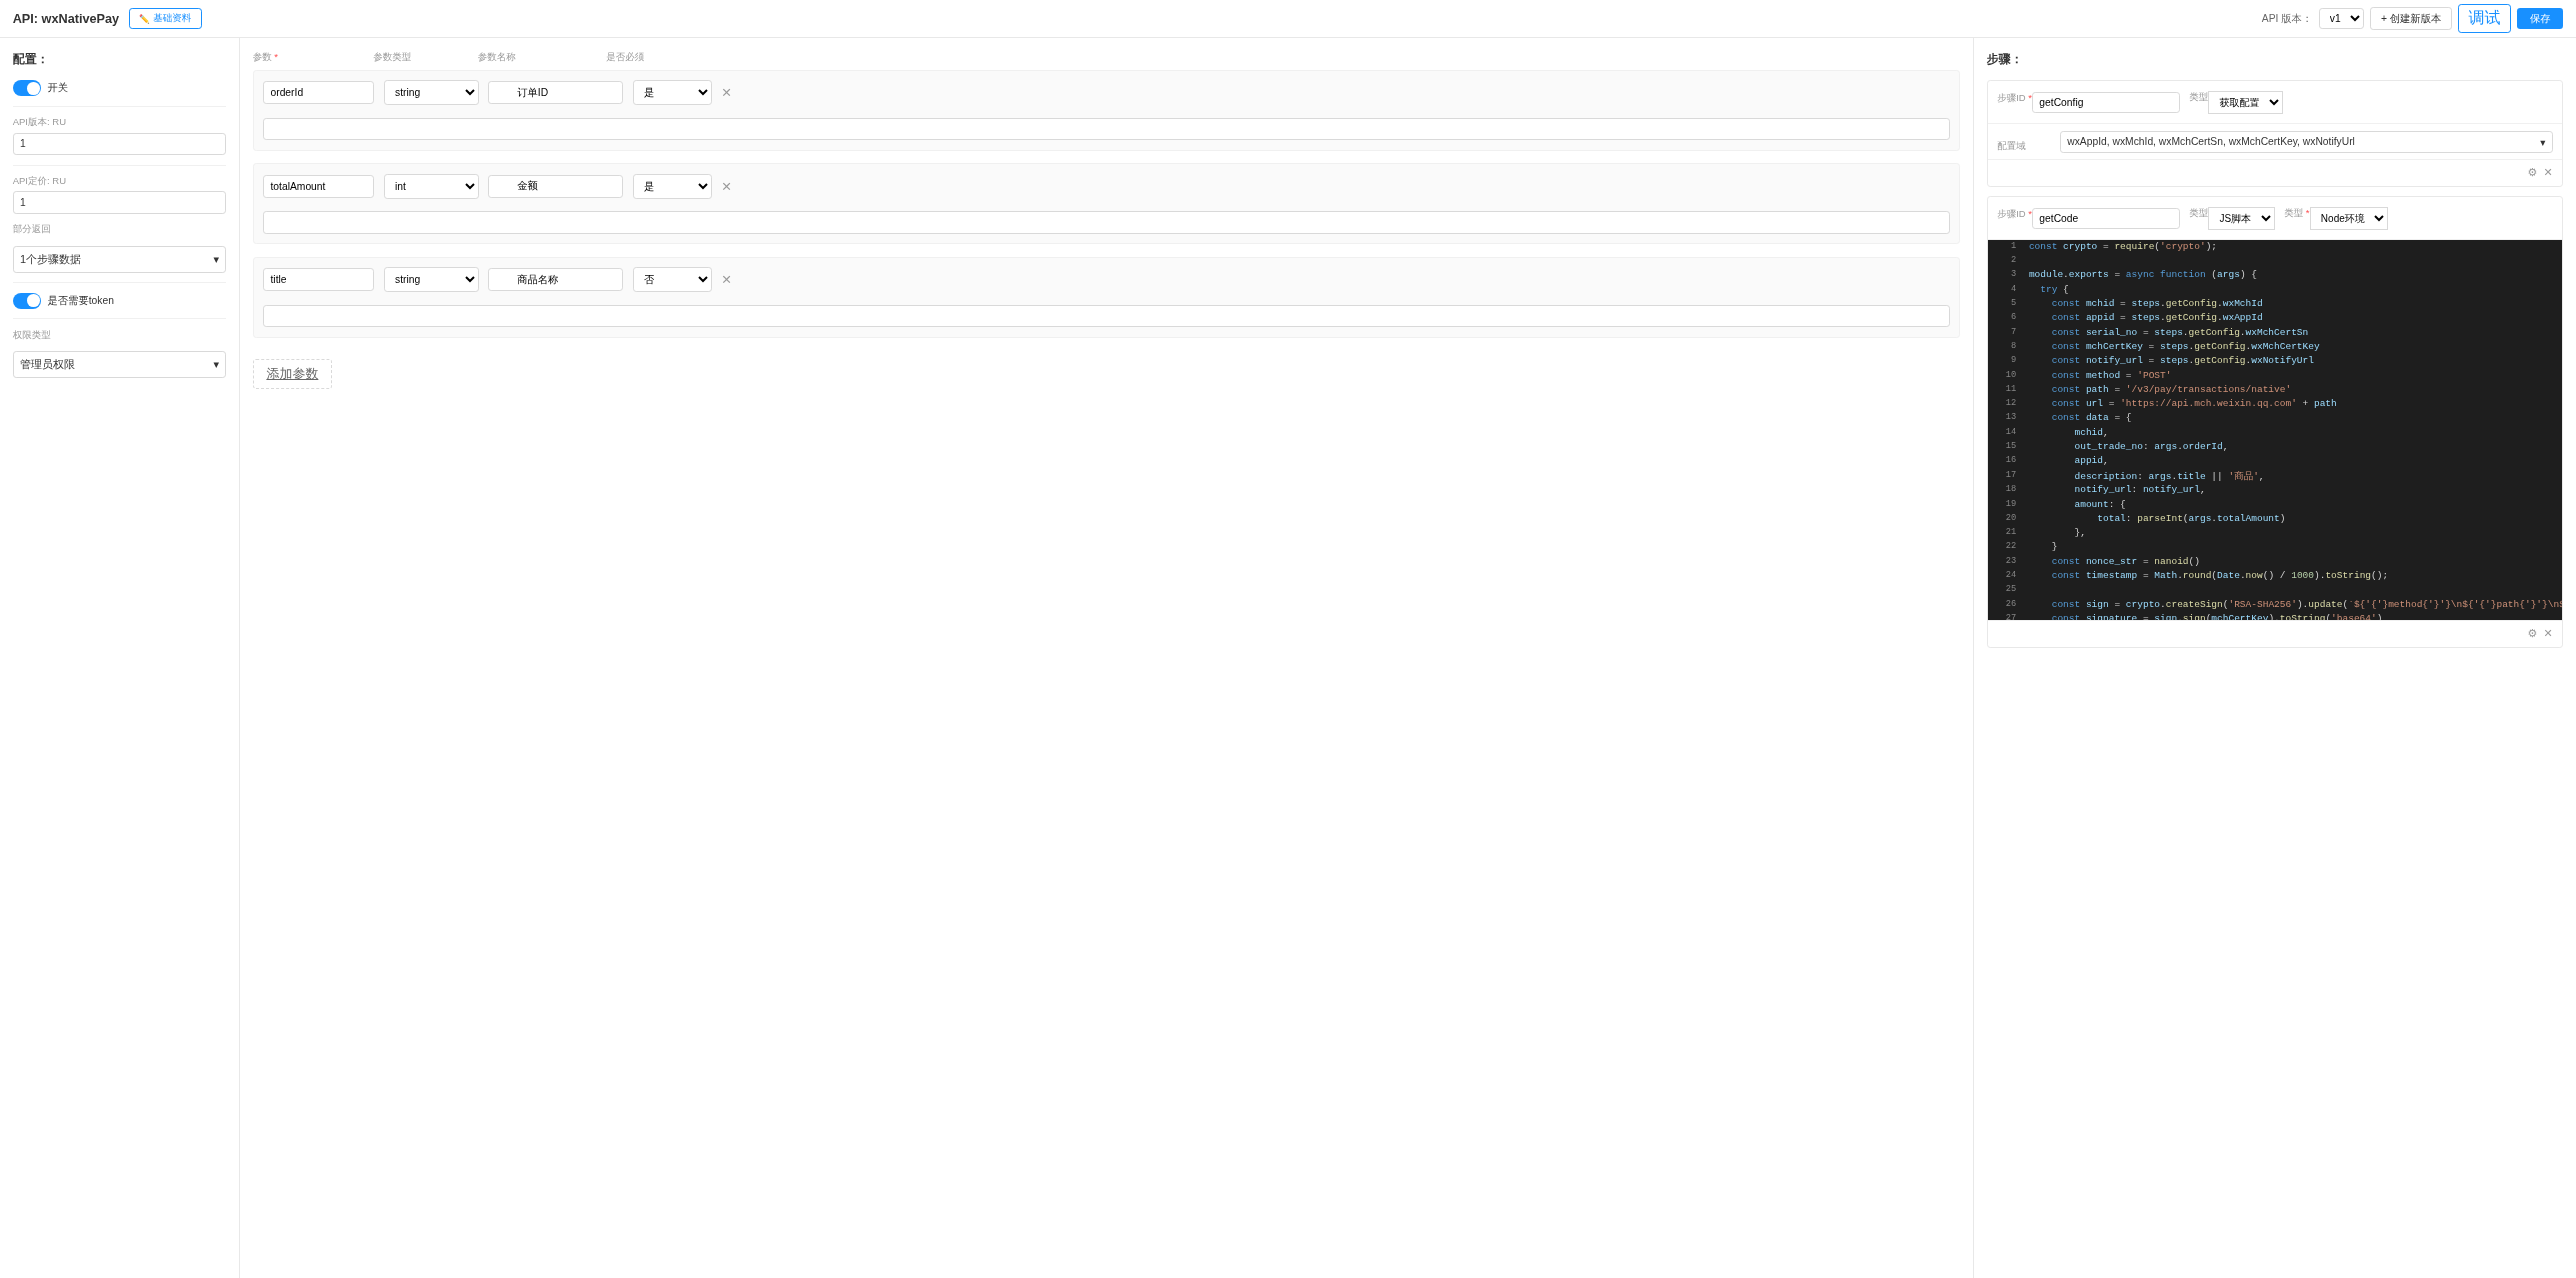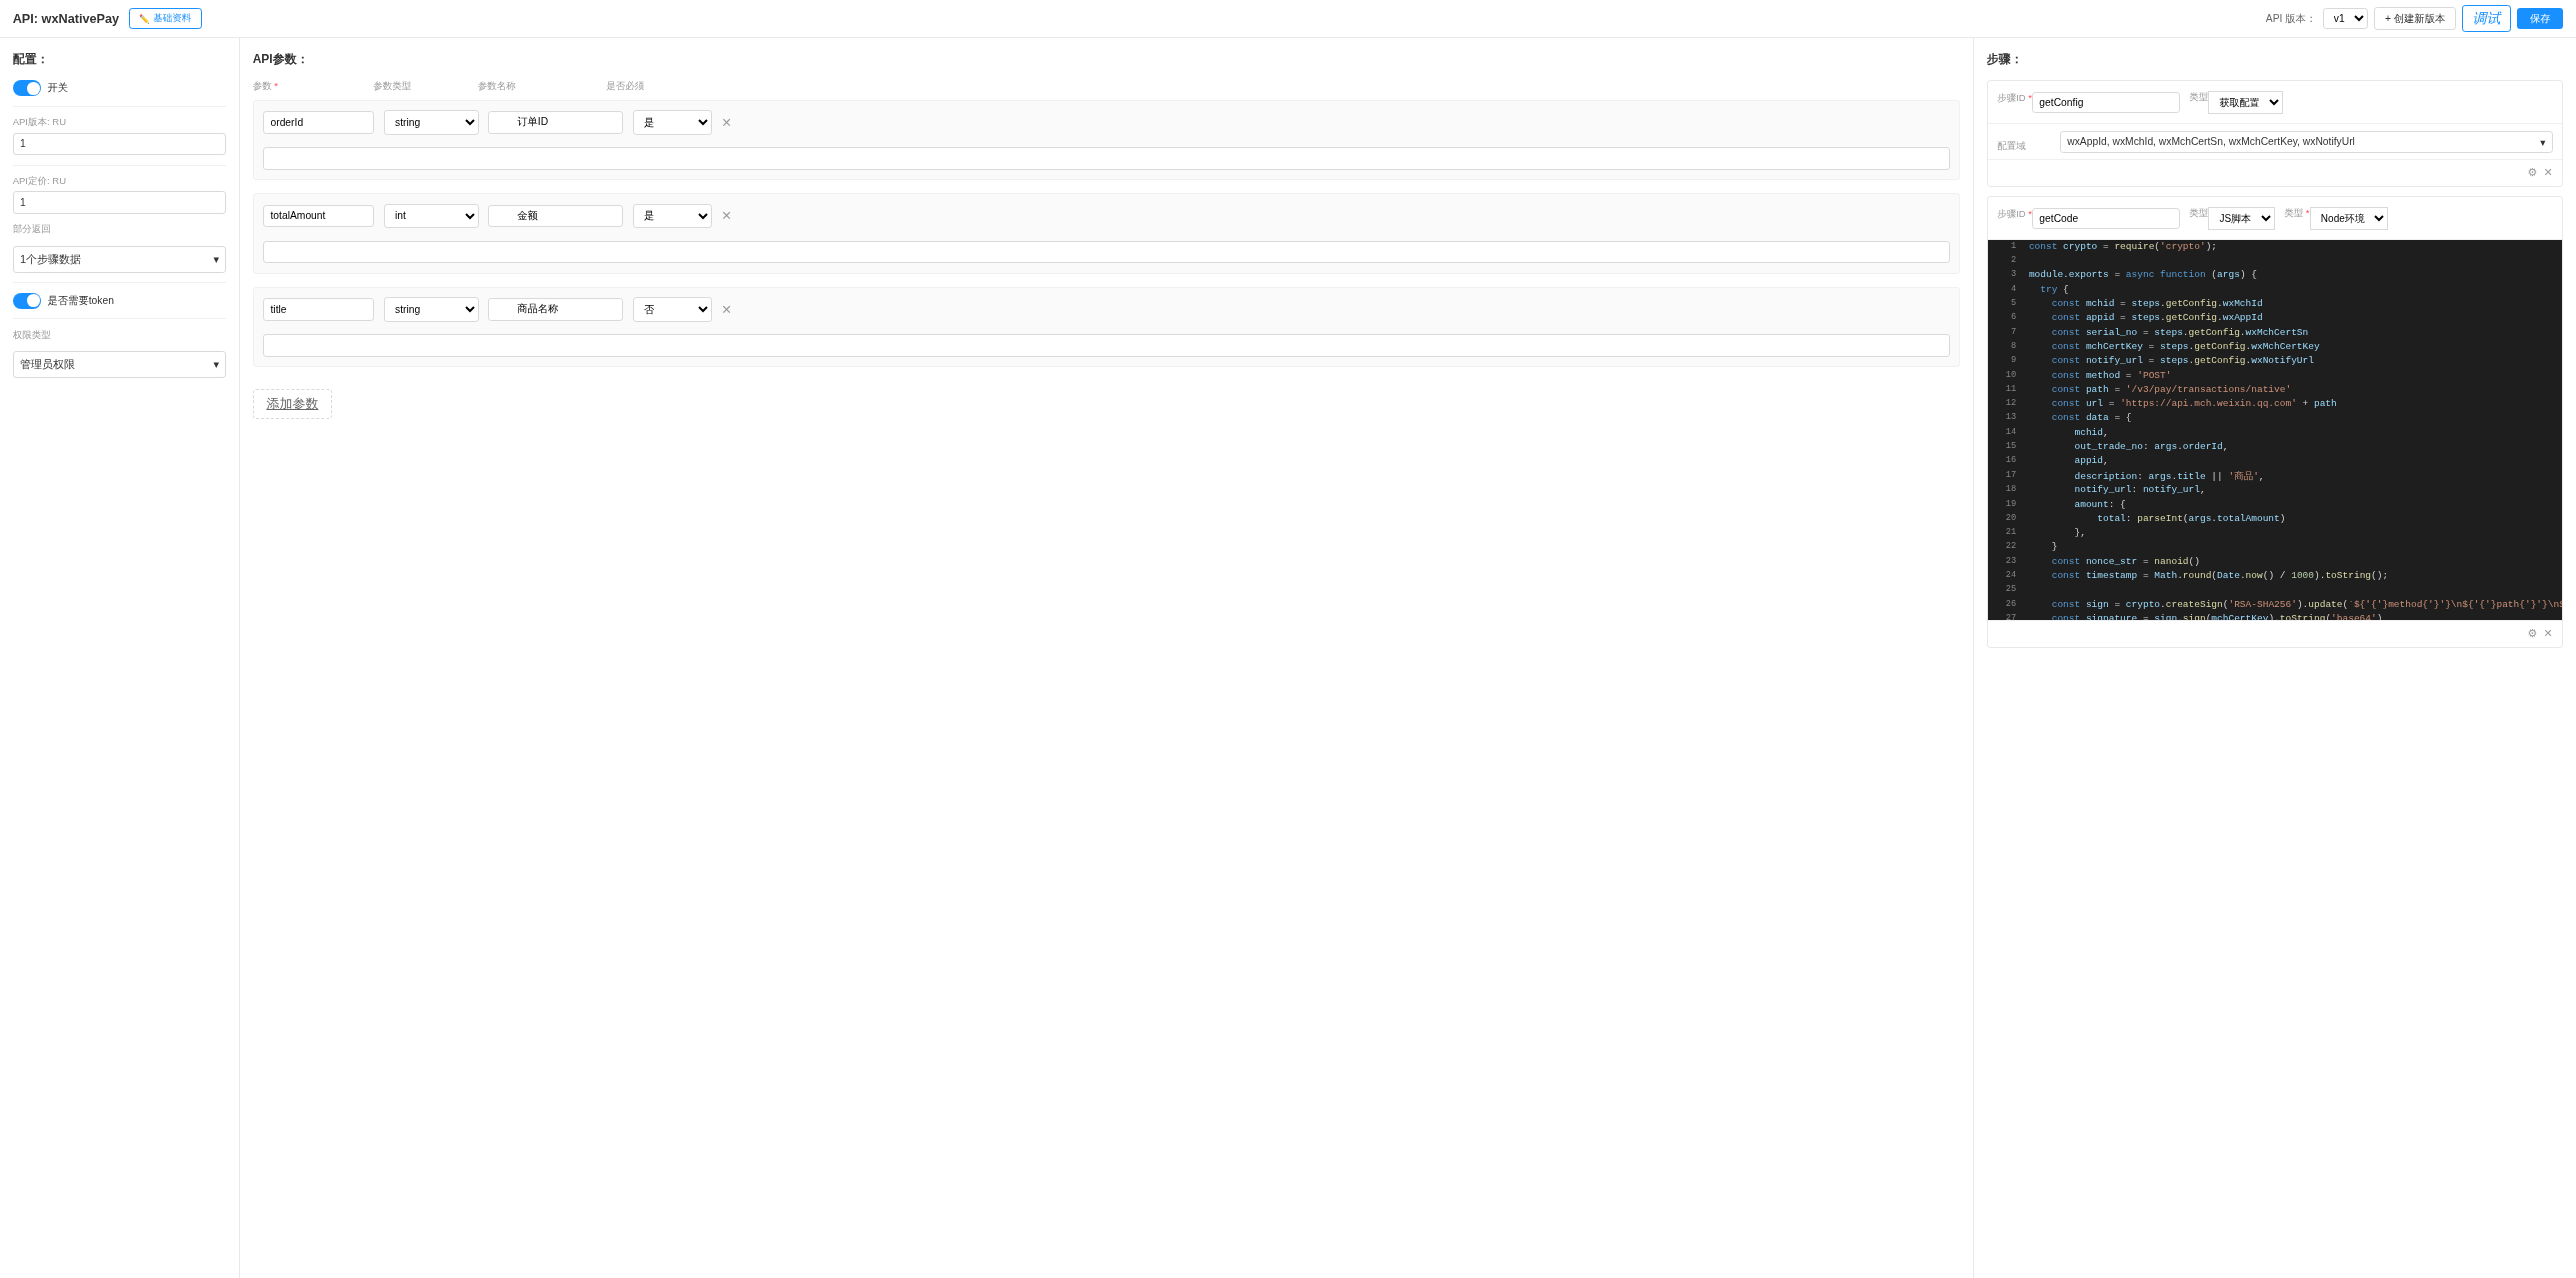--- a/index.html
+++ b/index.html
@@ -10,21 +10,21 @@
     
     .header { display: flex; align-items: center; justify-content: space-between; padding: 6.3px 12.7px; background: #fff; border-bottom: 0.8px solid #e8e8e8; height: 38px; }
     .header-left { display: flex; align-items: center; gap: 9.5px; }
     .header-title { font-size: 12.7px; font-weight: 600; color: #333; }
     .btn-basic-info { background: #fff; border: 0.8px solid #1890ff; color: #1890ff; padding: 3.2px 9.5px; border-radius: 3.2px; cursor: pointer; font-size: 9.5px; display: flex; align-items: center; gap: 3.2px; }
     .btn-basic-info:before { content: '✏️'; font-size: 8.7px; }
     .header-right { display: flex; align-items: center; gap: 6.3px; }
     .api-version-label { font-size: 10.3px; color: #666; }
     .version-select { border: 0.8px solid #d9d9d9; border-radius: 3.2px; padding: 3.2px 6.3px; background: #fff; font-size: 10.3px; cursor: pointer; }
     .btn-create-version { background: #fff; border: 0.8px solid #d9d9d9; color: #333; padding: 3.2px 9.5px; border-radius: 3.2px; cursor: pointer; font-size: 10.3px; }
-    .btn-try { background: #fff; border: 0.8px solid #1890ff; color: #1890ff; padding: 3.2px 9.5px; border-radius: 3.2px; cursor: pointer; font-size: 14px; font-style: italic; }
+    .btn-try { background: #fff; border: 0.8px solid #1890ff; color: #1890ff; padding: 3.2px 9.5px; border-radius: 3.2px; cursor: pointer; font-size: 16px; }
     .btn-save { background: #1890ff; border: none; color: #fff; padding: 3.2px 12.7px; border-radius: 3.2px; cursor: pointer; font-size: 10.3px; }
     
     
     .main-content { display: flex; flex: 1; overflow: hidden; }
     
     
     .left-panel { width: 240px; background: #fff; border-right: 0.8px solid #e8e8e8; padding: 12.7px; overflow-y: auto; flex-shrink: 0; }
     .section-title { font-size: 12px; font-weight: 600; color: #333; margin-bottom: 12.7px; }
     .config-item { margin-bottom: 9.5px; }
     .config-label { font-size: 9.5px; color: #999; margin-bottom: 3.2px; }
@@ -157,21 +157,20 @@
       <div class="config-item">
         <div class="config-label">权限类型</div>
       </div>
       <div class="select-field">
         <span>管理员权限</span>
         <span>▾</span>
       </div>
     </div>
 
     <div class="middle-panel">
-      <div class="param-section-title">API参数：</div>
       
       <div class="param-header">
         <span class="param-col-label col-param">参数 <span class="required-star">*</span></span>
         <span class="param-col-label col-type">参数类型</span>
         <span class="param-col-label col-name">参数名称</span>
         <span class="param-col-label col-required">是否必须</span>
       </div>
 
       
       <div class="param-block">

